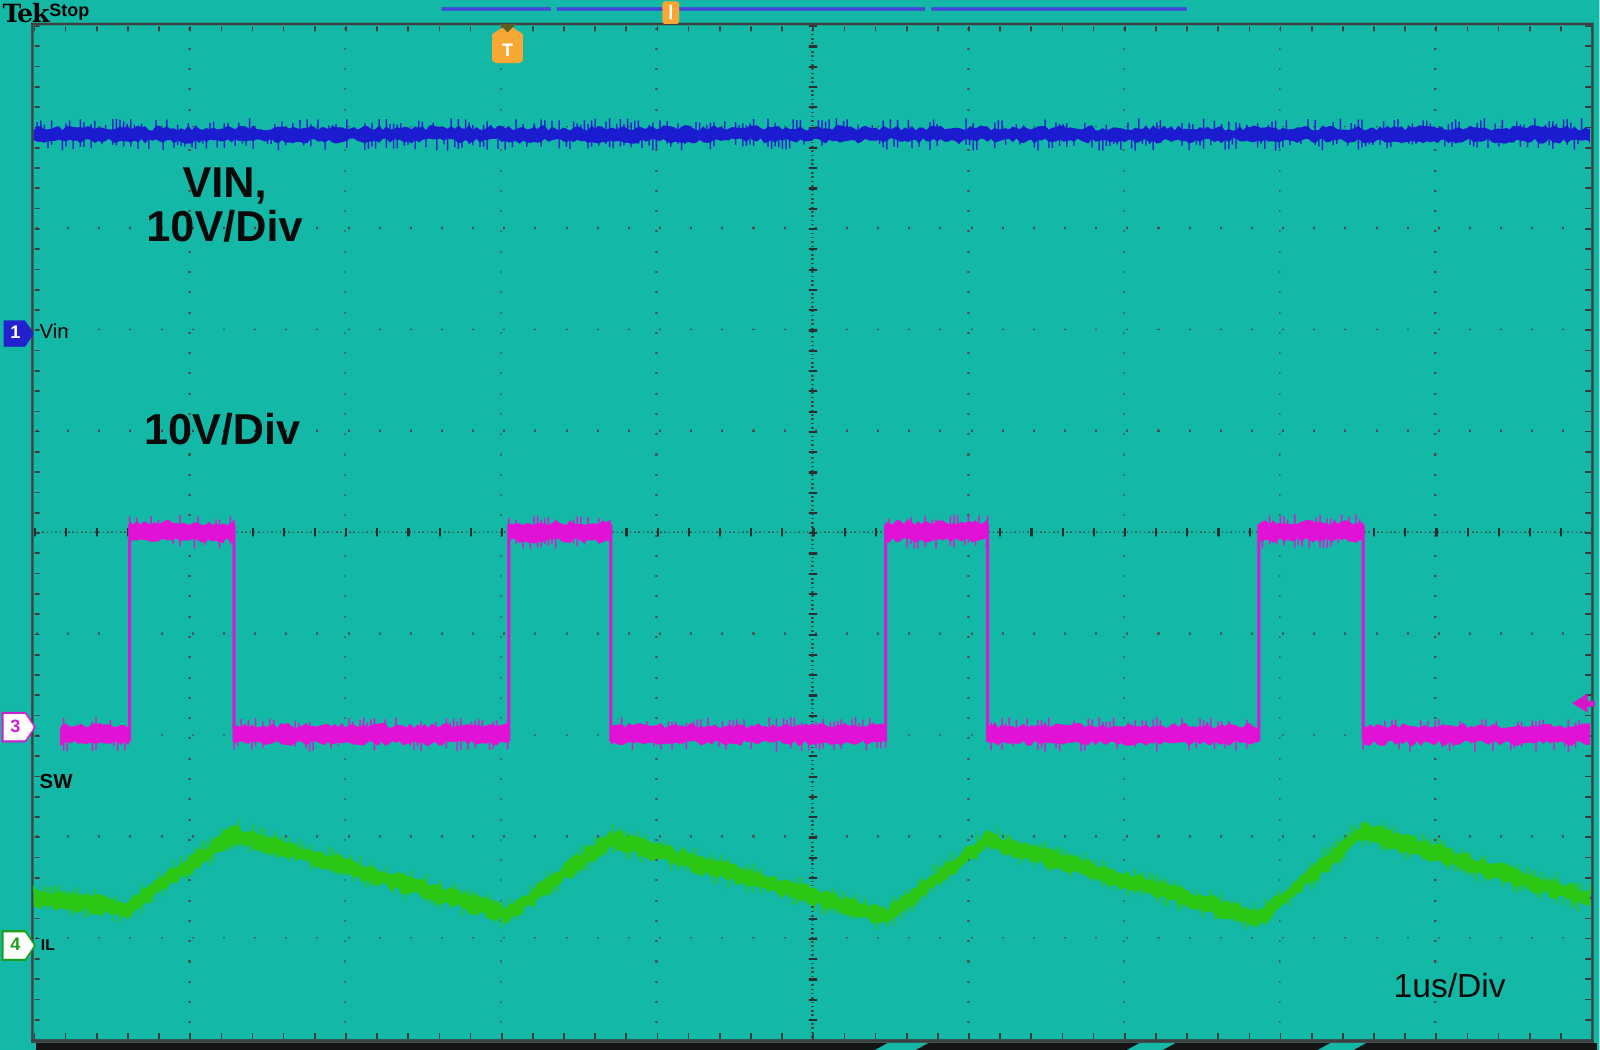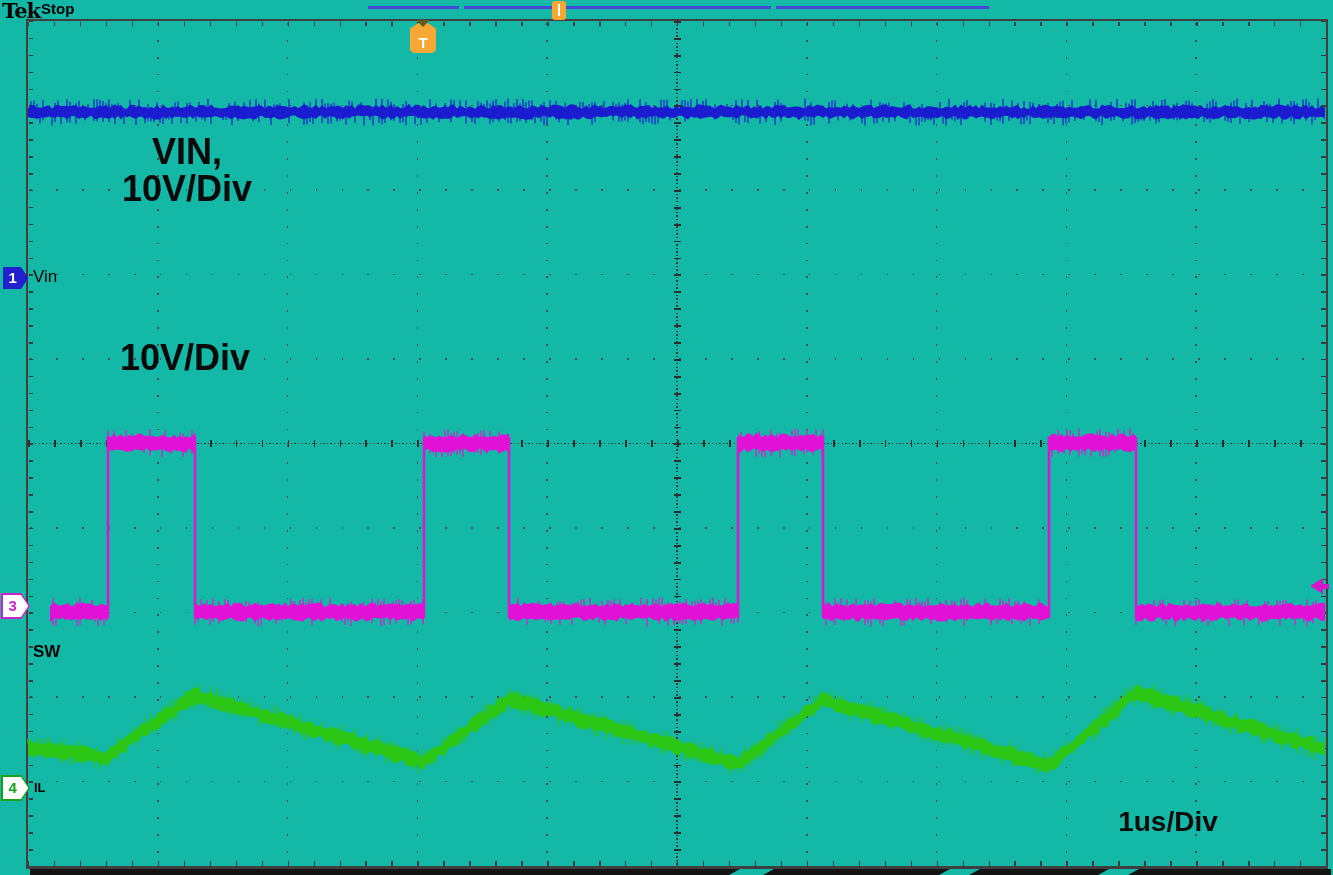--- a/index.html
+++ b/index.html
@@ -134,21 +134,21 @@
   </div>
   <span class="abs z3 ch-name" style="left:34px;top:780px;font-size:13px;font-weight:700;">IL</span>
 
   <div class="abs z3 anno" style="left:92px;top:133px;width:190px;">
     <div>VIN,</div>
       <div>10V/Div</div>
   </div>
   <div class="abs z3 anno" style="left:90px;top:339px;width:190px;">
       <div>10V/Div</div>
   </div>
-  <div class="abs z3" id="timebase" style="left:1068px;top:806px;width:200px;font-weight:bold;">1us/Div</div>
+  <div class="abs z3" id="timebase" style="left:1108px;top:806px;width:200px;">1us/Div</div>
 
   <div class="abs z3" id="trig-level" style="width: 20px; height: 16px; left: 1310px; top: 578px;">
     <span class="head"></span>
     <span class="tail"></span>
   </div>
 
   <div class="abs tab slant-r" style="left:30px;width:710px;"></div>
   <div class="abs tab slant-lr" style="left:763px;width:187px;"></div>
   <div class="abs tab slant-lr" style="left:969px;width:140px;"></div>
   <div class="abs tab slant-l" style="left:1128px;width:203px;"></div>

